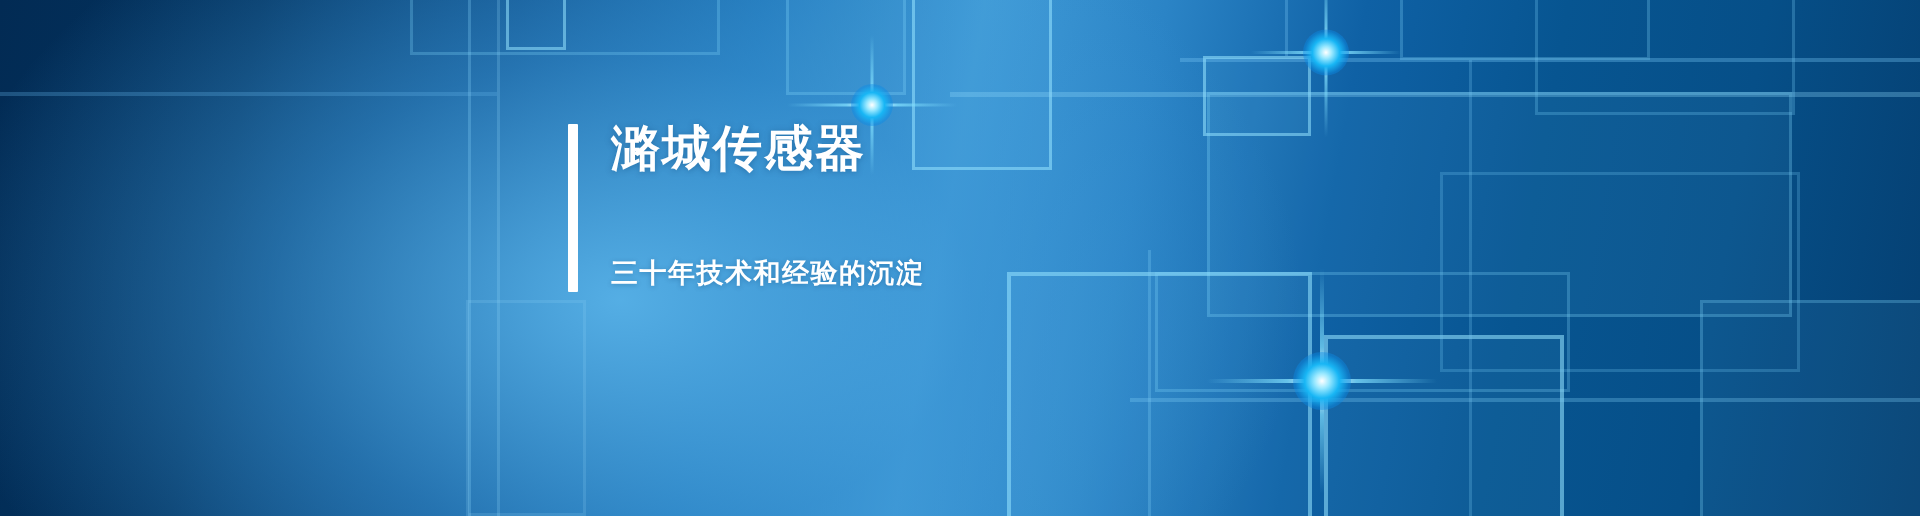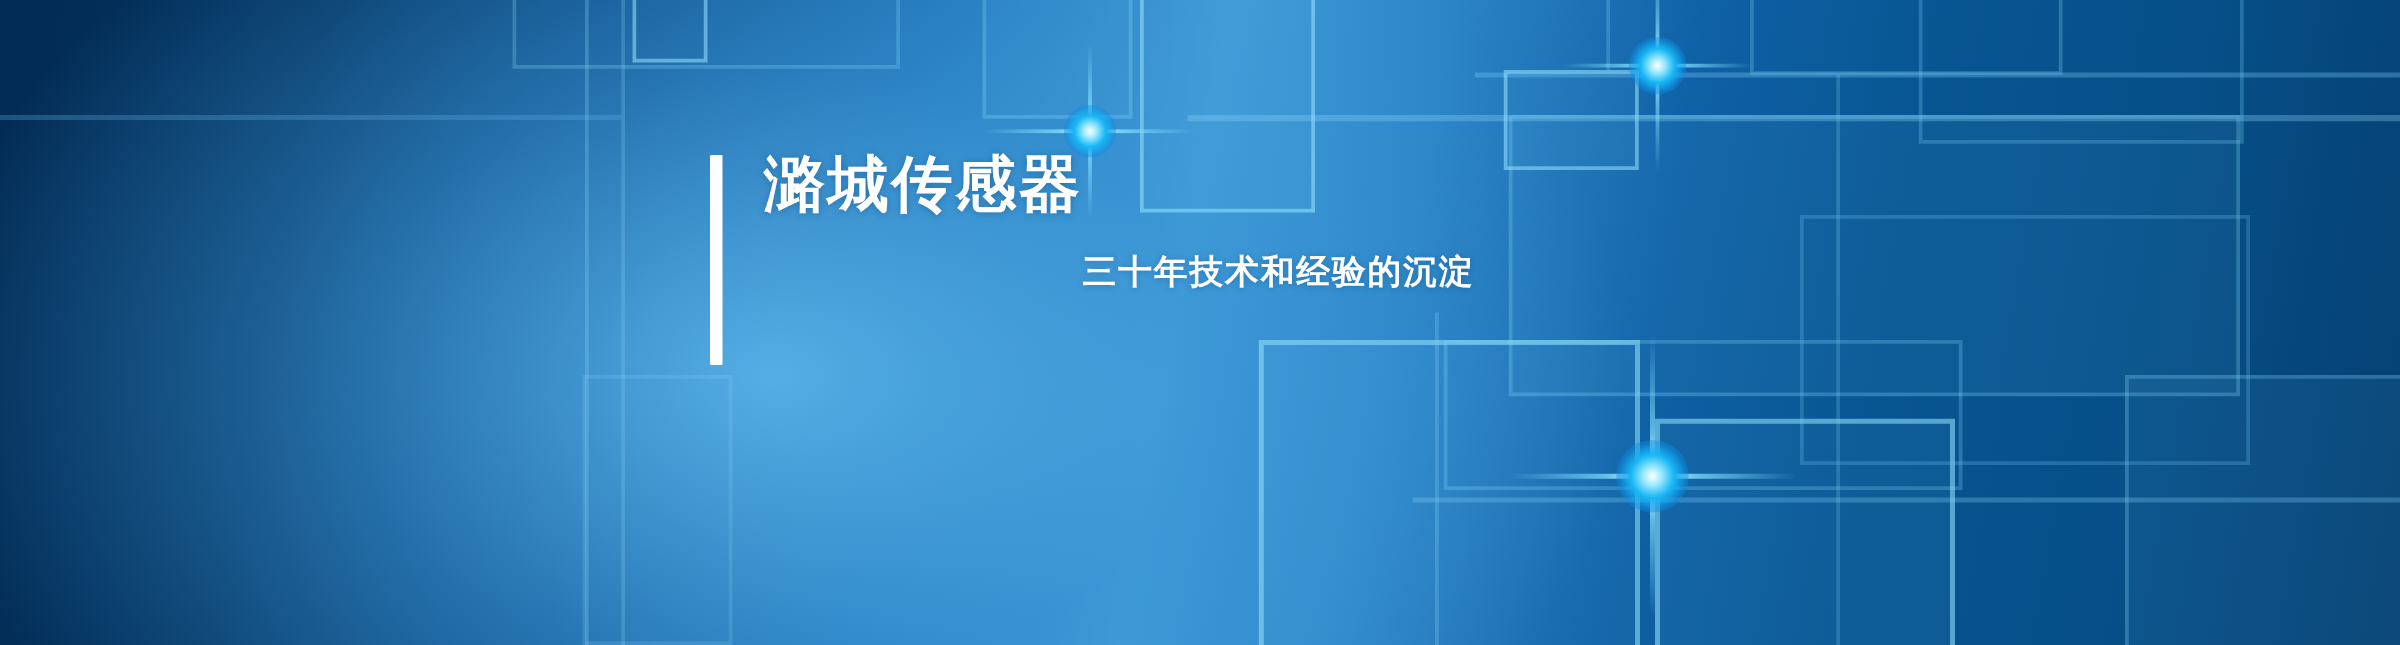--- a/index.html
+++ b/index.html
@@ -64,22 +64,22 @@
   .accent-bar{
     width:10px;
     background:#ffffff;
     flex:0 0 10px;
     height:168px;
     border-radius:1px;
   }
   .text-col{
     padding-left:33px;
     display:flex;
-    flex-direction:row;
-    justify-content:flex-end;
+    flex-direction:column;
+    justify-content:space-between;
   }
   .title{
     font-size:49px;
     font-weight:bold;
     color:#ffffff;
     letter-spacing:2px;
     line-height:1;
     margin:0;
     white-space:nowrap;
     text-shadow:0 1px 6px rgba(4,52,100,.35);

